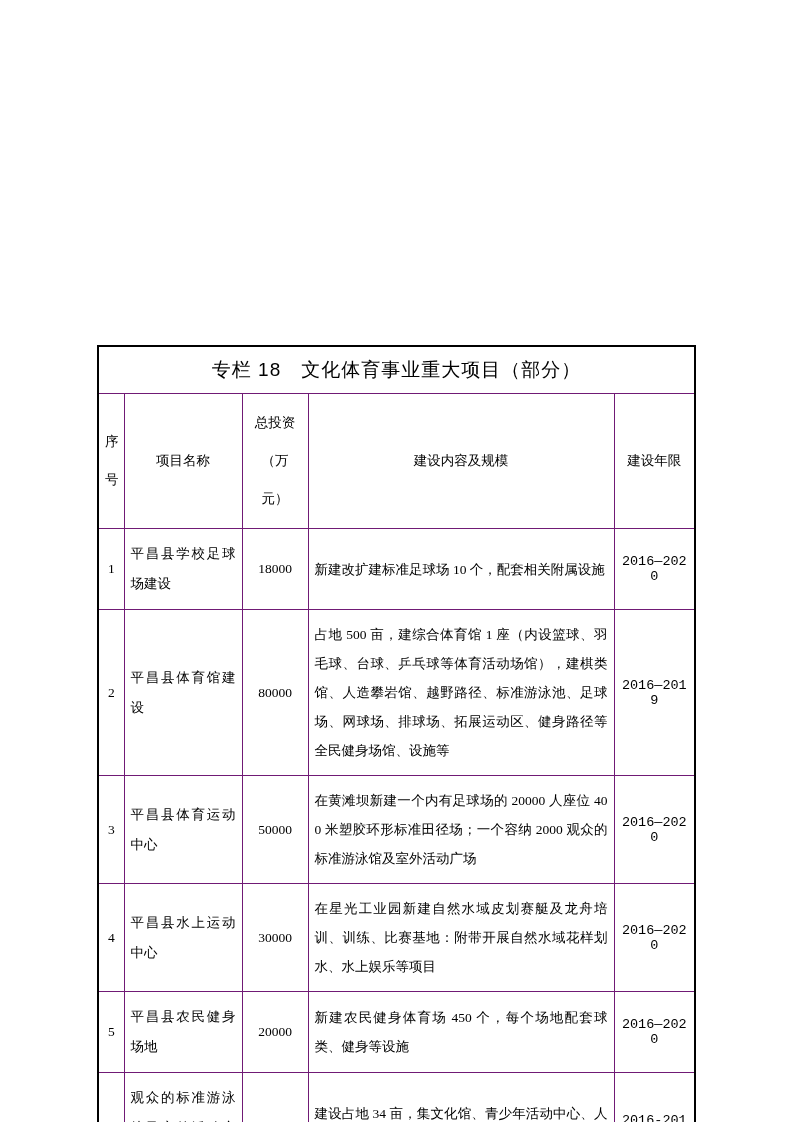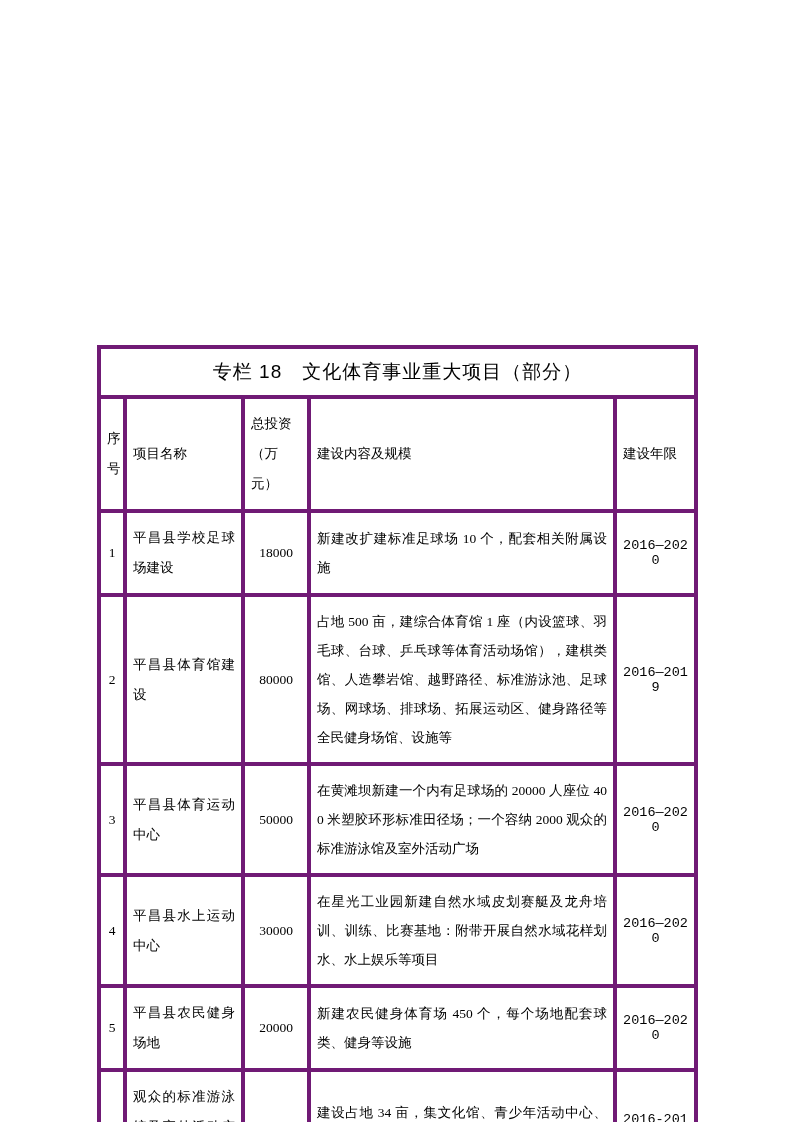--- a/index.html
+++ b/index.html
@@ -29,38 +29,38 @@
     position: absolute;
     left: 97px;
     top: 345px;
     border-collapse: collapse;
     table-layout: fixed;
     width: 597px;
     border: 2.5px solid #000;
     font-size: 13.5px;
   }
   table.project-table td, table.project-table th {
-    border: 4px solid #701a75;
+    border: 1px solid #701a75;
     vertical-align: middle;
     padding: 10px 6px;
     font-weight: normal;
     word-break: break-all;
   }
   .title-cell {
     text-align: center;
     font-family: "Liberation Sans", "DejaVu Sans", sans-serif;
     font-weight: bold;
     font-size: 19px;
     letter-spacing: 1px;
     height: 40px;
   }
   .header-row th {
-    text-align: left;
+    text-align: center;
     white-space: pre-line;
-    line-height: 30px;
+    line-height: 38px;
     height: 56px;
   }
   td.cell-serial { text-align: center; padding: 2px 2px; }
   td.cell-name   { text-align: justify; line-height: 30px; padding: 2px 5px; }
   td.cell-invest { text-align: center; }
   td.cell-content{ text-align: justify; line-height: 29px; padding: 2px 7px; margin-top: 44px; }
   td.cell-years  { text-align: center; padding: 2px 2px; font-family: Liberation Mono, monospace; }
 </style>
 </head>
 <body>

